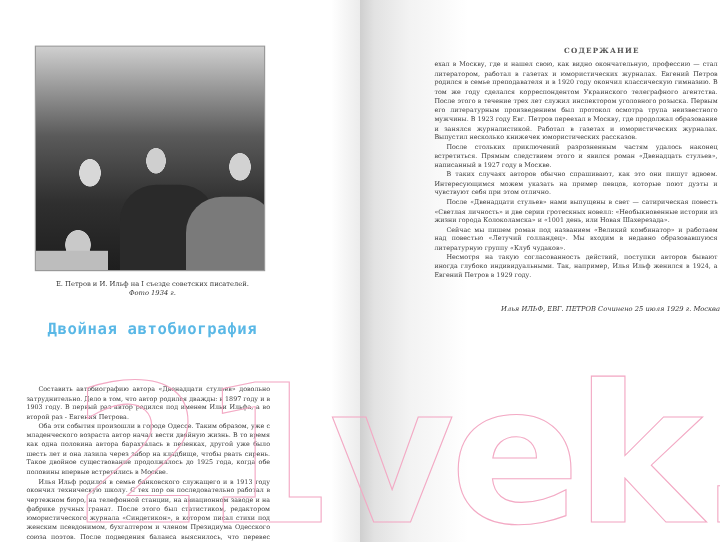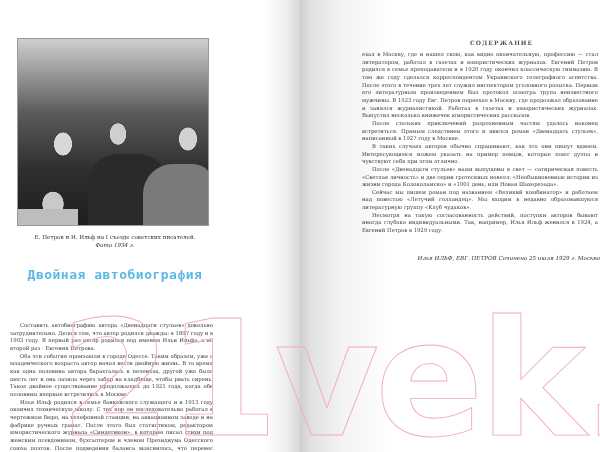--- a/index.html
+++ b/index.html
@@ -1,18 +1,18 @@
 <!DOCTYPE html>
 <html><head>
 <meta charset="utf-8">
 <style>
   html, body { margin:0; padding:0; }
   body { width:600px; height:452px; position:relative; overflow:hidden; background:#fff; font-family:"DejaVu Serif", serif; }
   .page { position:absolute; top:0; height:452px; }
-  .left { left:0; width:300px; background:linear-gradient(to right,#fff 0%,#fff 88%,#ececec 96%,#d6d6d6 100%); }
+  .left { left:12px; width:300px; background:linear-gradient(to right,#fff 0%,#fff 88%,#ececec 96%,#d6d6d6 100%); }
   .right { left:300px; width:300px; background:linear-gradient(to right,#cfcfcf 0%,#e2e2e2 4%,#f3f3f3 14%,#fff 30%,#fff 100%); }
   .photo { position:absolute; left:17px; top:38px; width:190px; height:186px; border:1px solid #999; background:
       radial-gradient(ellipse 22px 28px at 45px 105px,#d8d8d8 40%,transparent 42%),
       radial-gradient(ellipse 20px 26px at 100px 95px,#cfcfcf 40%,transparent 42%),
       radial-gradient(ellipse 22px 28px at 170px 100px,#d2d2d2 40%,transparent 42%),
       radial-gradient(ellipse 26px 30px at 35px 165px,#c9c9c9 40%,transparent 42%),
       linear-gradient(to bottom,#cfcfcf 0%,#9a9a9a 18%,#5a5a5a 40%,#2f2f2f 70%,#1e1e1e 100%);
       overflow:hidden; }
   .photo .suit1 { position:absolute; left:70px; top:115px; width:80px; height:75px; background:#2a2a2a; border-radius:30px 30px 0 0; }
   .photo .suit2 { position:absolute; left:125px; top:125px; width:70px; height:65px; background:#7a7a7a; border-radius:30px 20px 0 0; }

